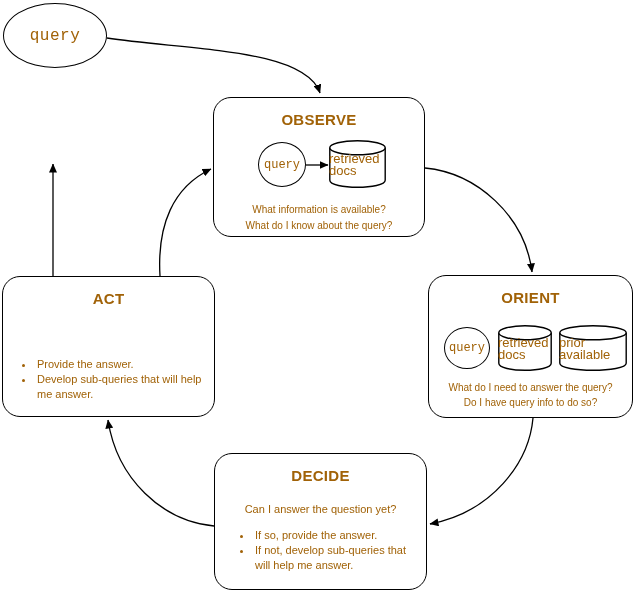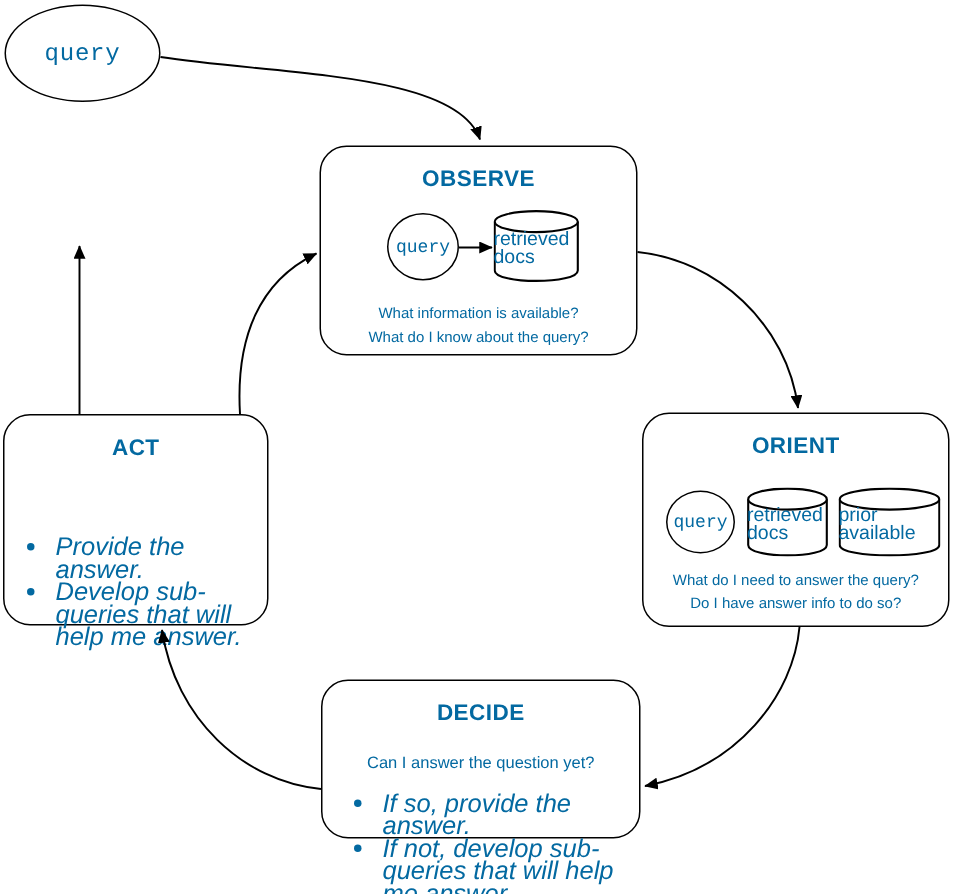--- a/index.html
+++ b/index.html
@@ -1,32 +1,32 @@
 <!DOCTYPE html>
 <html><head>
 <meta charset="utf-8">
 <style>
   html,body{margin:0;padding:0;background:#fff;}
   .canvas{position:relative;width:640px;height:596px;background:#fff;
-          font-family:"Liberation Sans",sans-serif;color:#0369a1;overflow:hidden;}
+          font-family:"Liberation Sans",sans-serif;color:#a16207;overflow:hidden;}
   
   .node{position:absolute;border:1.4px solid #000;border-radius:50%;background:#fff;
         display:flex;align-items:center;justify-content:center;
         font-family:"Liberation Mono",monospace;box-sizing:border-box;}
   .node.big{font-size:16px;letter-spacing:.5px;}
   .node.mini{font-size:12px;}
   
   .box{position:absolute;border:1.4px solid #000;border-radius:18px;background:#fff;
        box-sizing:border-box;z-index:1;}
   .box-title{position:absolute;top:13px;left:0;right:0;text-align:center;
              font-weight:bold;font-size:15px;letter-spacing:.3px;}
   .caption{position:absolute;left:0;right:0;text-align:center;font-size:10px;line-height:16px;}
   .intro{position:absolute;left:0;right:0;text-align:center;font-size:11px;line-height:15px;}
-  .bullets{position:absolute;margin:0;font-size:17px;line-height:15px;
-           list-style:disc outside;font-style:italic;}
+  .bullets{position:absolute;margin:0;font-size:11px;line-height:15px;
+           list-style:disc outside;}
   .bullets li{margin:0;padding:0 0 0 2px;}
   
   .cyl{position:absolute;}
   .cyl svg{position:absolute;left:0;top:0;display:block;}
   .cyl-text{position:absolute;left:0;right:0;text-align:left;font-size:13px;line-height:12px;}
   .wires{position:absolute;left:0;top:0;z-index:3;pointer-events:none;}
   .inner-arrow{position:absolute;z-index:2;}
 </style>
 </head>
 <body>
@@ -86,33 +86,33 @@
         <path d="M0.8 7.75 V 38.25 C 0.8 47.6 67.2 47.6 67.2 38.25 V 7.75" fill="#fff" stroke="#000" stroke-width="1.4"></path>
         <ellipse cx="34" cy="7.75" rx="33.2" ry="7" fill="#fff" stroke="#000" stroke-width="1.4"></ellipse>
       </svg>
       <div class="cyl-text" style="top:12px;">
         <div>prior</div>
         <div>available</div>
       </div>
     </div>
     <div class="caption" style="top:104px;line-height:15px;">
       <div>What do I need to answer the query?</div>
-      <div>Do I have answer info to do so?</div>
+      <div>Do I have query info to do so?</div>
     </div>
   </div>
 
-  <div class="box" style="left:2px;top:276px;width:177px;height:141px;">
+  <div class="box" style="left:2px;top:276px;width:213px;height:141px;">
     <div class="box-title">ACT</div>
     <ul class="bullets" style="top:80px;left:14px;right:2px;padding-left:18px;">
       <li>Provide the answer.</li>
       <li>Develop sub-queries that will help me answer.</li>
     </ul>
   </div>
 
-  <div class="box" style="left:214px;top:453px;width:213px;height:106px;">
+  <div class="box" style="left:214px;top:453px;width:213px;height:137px;">
     <div class="box-title">DECIDE</div>
     <div class="intro" style="top:48px;">Can I answer the question yet?</div>
     <ul class="bullets" style="top:74px;left:20px;right:6px;padding-left:18px;">
       <li>If so, provide the answer.</li>
       <li>If not, develop sub-queries that will help me answer.</li>
     </ul>
   </div>
 
   <svg class="wires" width="640" height="596" viewBox="0 0 640 596">
     <defs>

